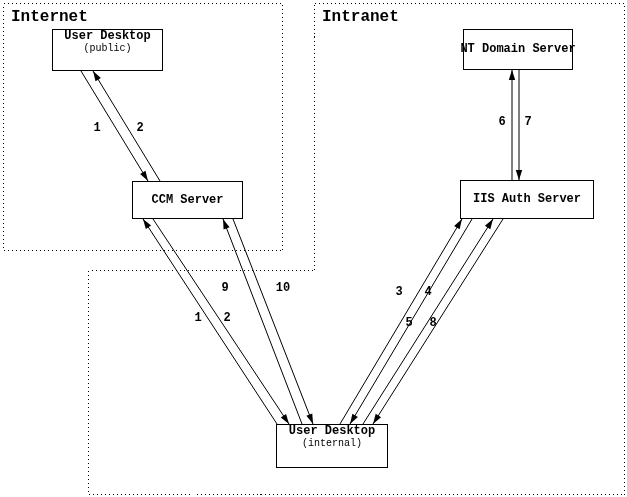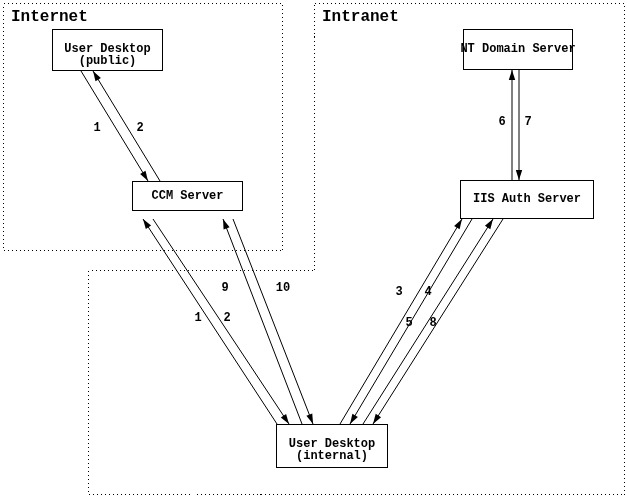--- a/index.html
+++ b/index.html
@@ -15,22 +15,22 @@
   .region-label{
     position:absolute;z-index:2;
     font-size:16px;font-weight:bold;color:#000000;line-height:14px;white-space:nowrap;
   }
   .node{
     position:absolute;z-index:2;box-sizing:border-box;
     border:1px solid #000000;background:#ffffff;
     display:flex;flex-direction:column;align-items:center;justify-content:center;
     font-size:12px;font-weight:bold;color:#000000;line-height:13px;white-space:nowrap;
   }
-  .node.shift-down{justify-content:flex-start;padding-top:13px;}
-  .node .sublabel{font-size:12px;font-weight:bold;line-height:11px;}
+  .node.shift-down{justify-content:flex-start;}
+  .node .sublabel{font-size:10px;font-weight:normal;line-height:11px;}
 </style>
 </head>
 <body>
 
 <div id="canvas">
 
   <svg id="diagram-svg" width="627" height="497" viewBox="0 0 627 497">
       <rect x="3.5" y="3.5" width="279" height="247" fill="none" stroke="#000000" stroke-width="1" stroke-dasharray="1 3" shape-rendering="crispEdges"></rect>
       <polygon points="314,3 624,3 624,494 88,494 88,270 314,270" fill="none" stroke="#000000" stroke-width="1" stroke-dasharray="1 3" transform="translate(0.5 0.5)" shape-rendering="crispEdges"></polygon>
       <line x1="81" y1="71" x2="148" y2="181" stroke="#000000" stroke-width="1"></line>
@@ -77,21 +77,21 @@
 
   <div class="node shift-down" style="left: 52px; top: 29px; width: 111px; height: 42px;">
     <span>User Desktop</span>
     <span class="sublabel">(public)</span>
   </div>
 
   <div class="node" style="left: 463px; top: 29px; width: 110px; height: 41px;">
     <span>NT Domain Server</span>
   </div>
 
-  <div class="node" style="left: 132px; top: 181px; width: 111px; height: 30px;">
+  <div class="node" style="left: 132px; top: 181px; width: 111px; height: 38px;">
     <span>CCM Server</span>
   </div>
 
   <div class="node" style="left: 460px; top: 180px; width: 134px; height: 39px;">
     <span>IIS Auth Server</span>
   </div>
 
   <div class="node shift-down" style="left: 276px; top: 424px; width: 112px; height: 44px;">
     <span>User Desktop</span>
     <span class="sublabel">(internal)</span>

